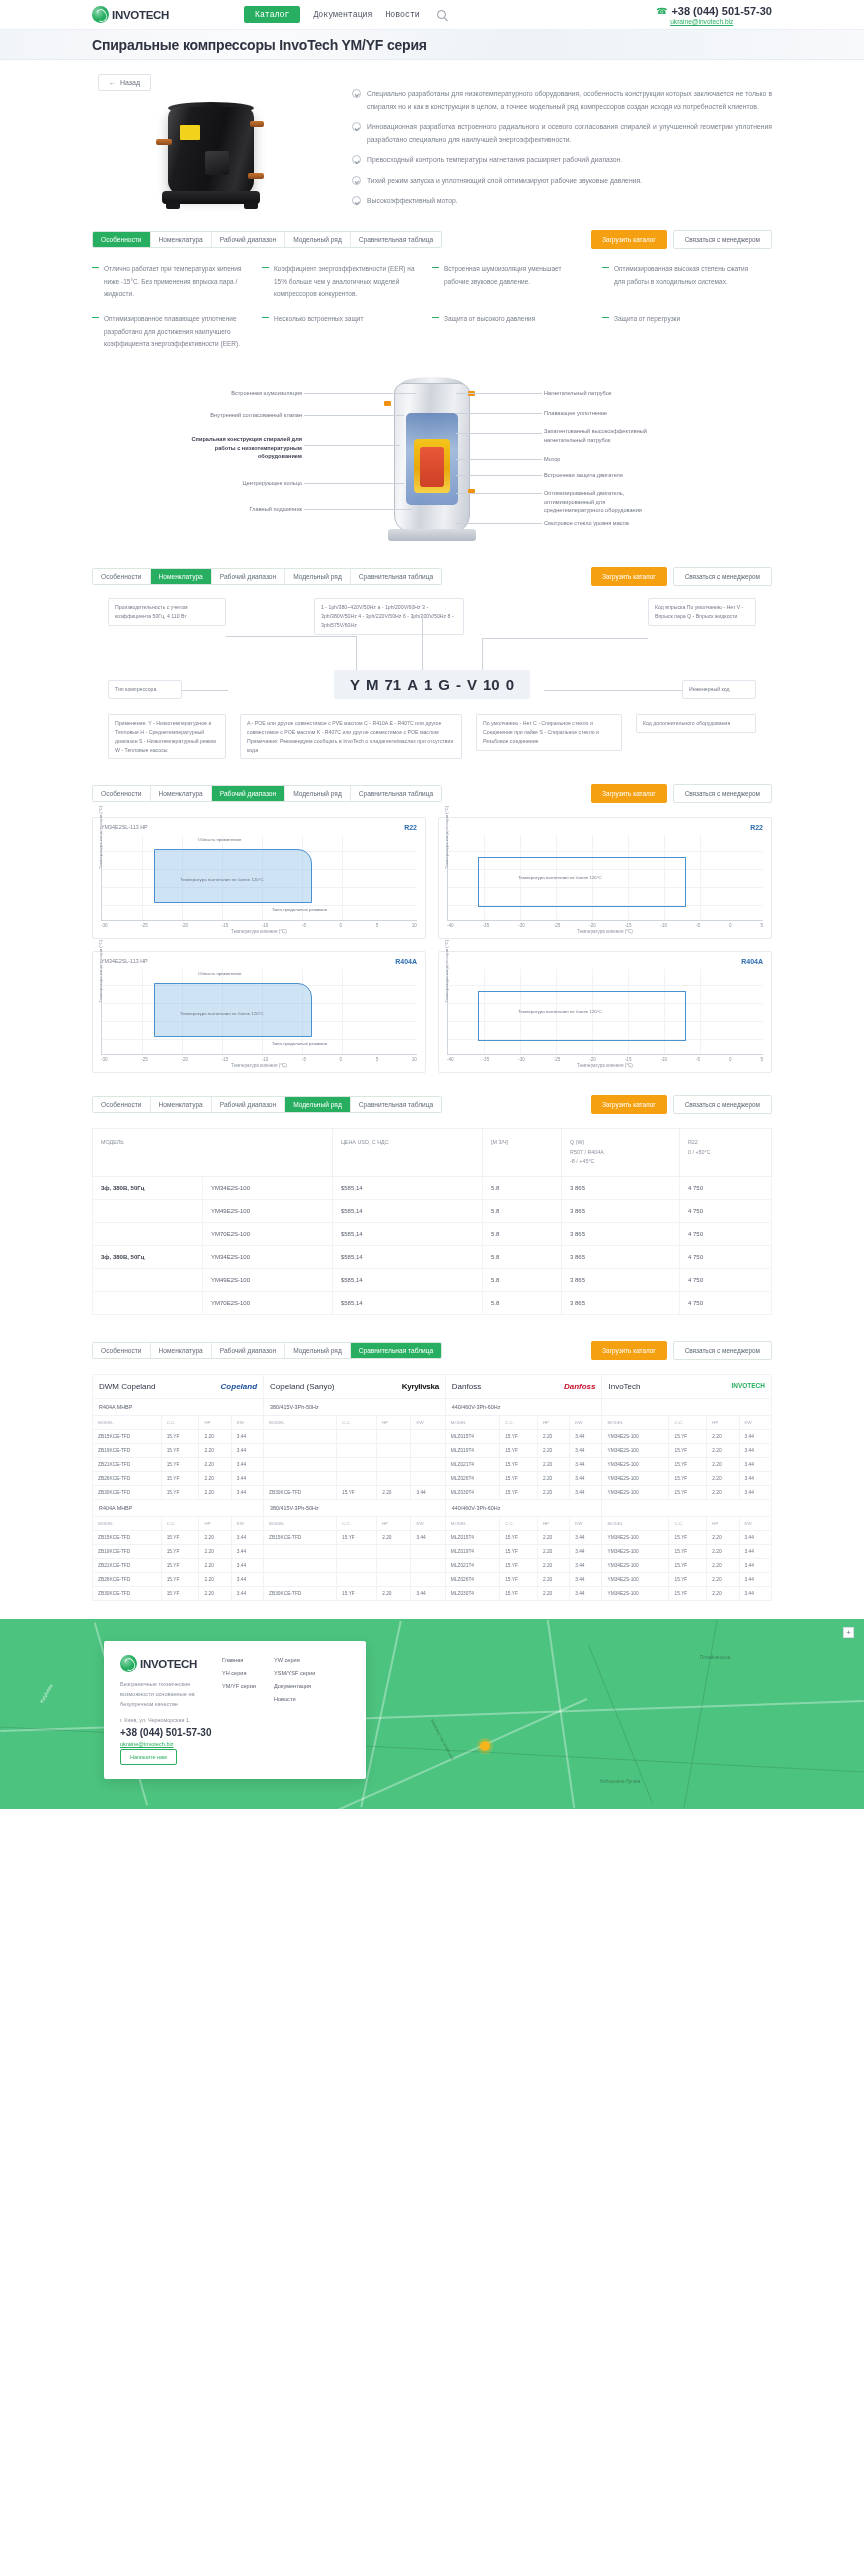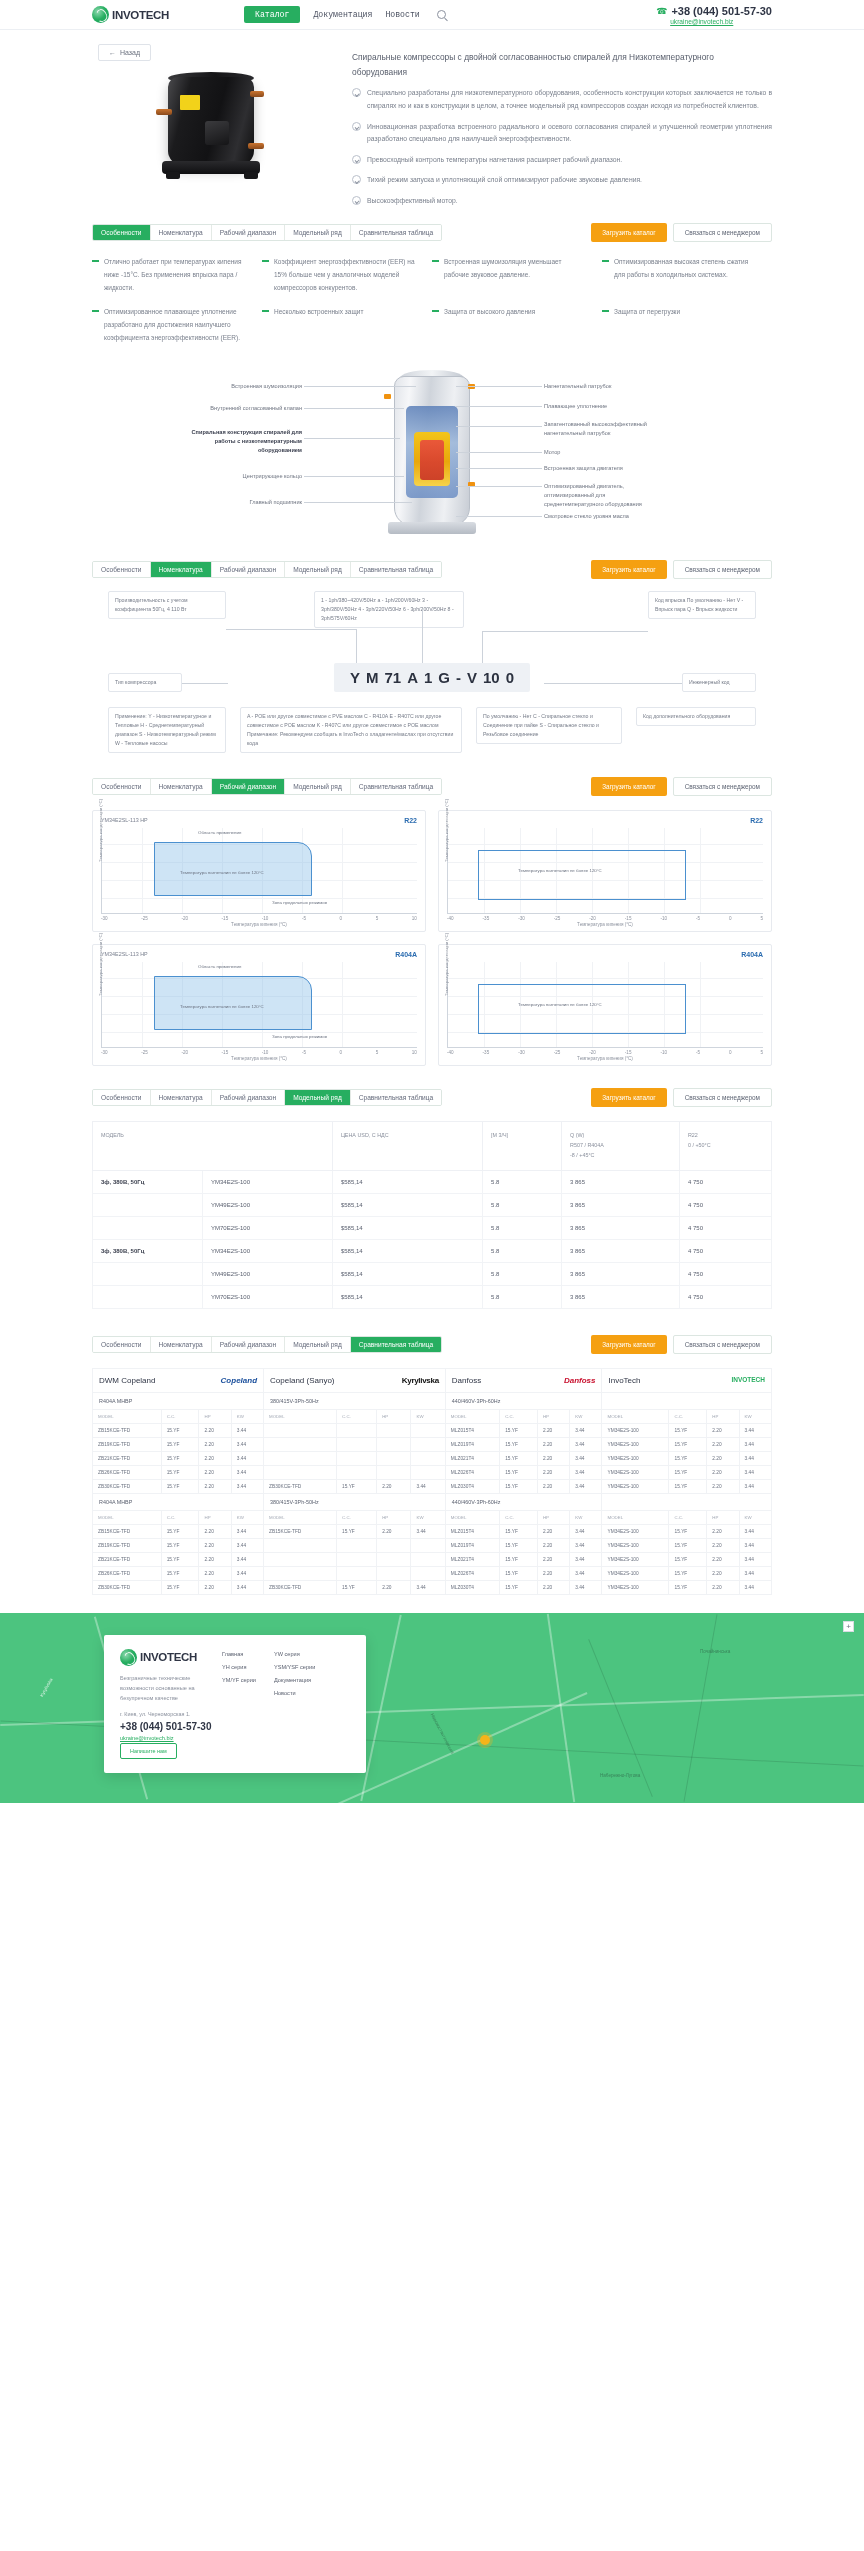--- a/index.html
+++ b/index.html
@@ -190,20 +190,23 @@
       <div class="contact">
         <div class="phone">
           <span class="phone-ico">☎</span>
           <span>+38 (044) 501-57-30</span>
         </div>
         <a class="mail">ukraine@invotech.biz</a>
       </div>
     </div>
   </div>
 
+  <div class="hero">
+    <h1>Спиральные компрессоры InvoTech YM/YF серия</h1>
+  </div>
 
   <div class="wrap">
     <div class="intro">
       <div class="intro-left">
         <div class="back-btn">
           <span>←</span>
           <span>Назад</span>
         </div>
         <div class="prod-img">
           <div class="comp-top"></div>
@@ -212,21 +215,20 @@
           <div class="comp-term"></div>
           <div class="comp-base"></div>
           <div class="comp-foot" style="left:24px"></div>
           <div class="comp-foot" style="left:102px"></div>
           <div class="pipe" style="left:14px;top:40px;width:16px;height:6px"></div>
           <div class="pipe" style="left:108px;top:22px;width:14px;height:6px"></div>
           <div class="pipe" style="left:106px;top:74px;width:16px;height:6px"></div>
         </div>
       </div>
       <div class="intro-right">
-        <p class="intro-lead">Спиральные компрессоры с двойной согласованностью спиралей для Низкотемпературного оборудования</p>
         <div class="feat">
           <span class="feat-ico"></span>
           <p class="feat-txt">Специально разработаны для низкотемпературного оборудования, особенность конструкции которых заключается не только в спиралях но и как в конструкции в целом, а точнее модельный ряд компрессоров создан исходя из потребностей клиентов.</p>
         </div>
         <div class="feat">
           <span class="feat-ico"></span>
           <p class="feat-txt">Инновационная разработка встроенного радиального и осевого согласования спиралей и улучшенной геометрии уплотнения разработано специально для наилучшей энергоэффективности.</p>
         </div>
         <div class="feat">
           <span class="feat-ico"></span>

